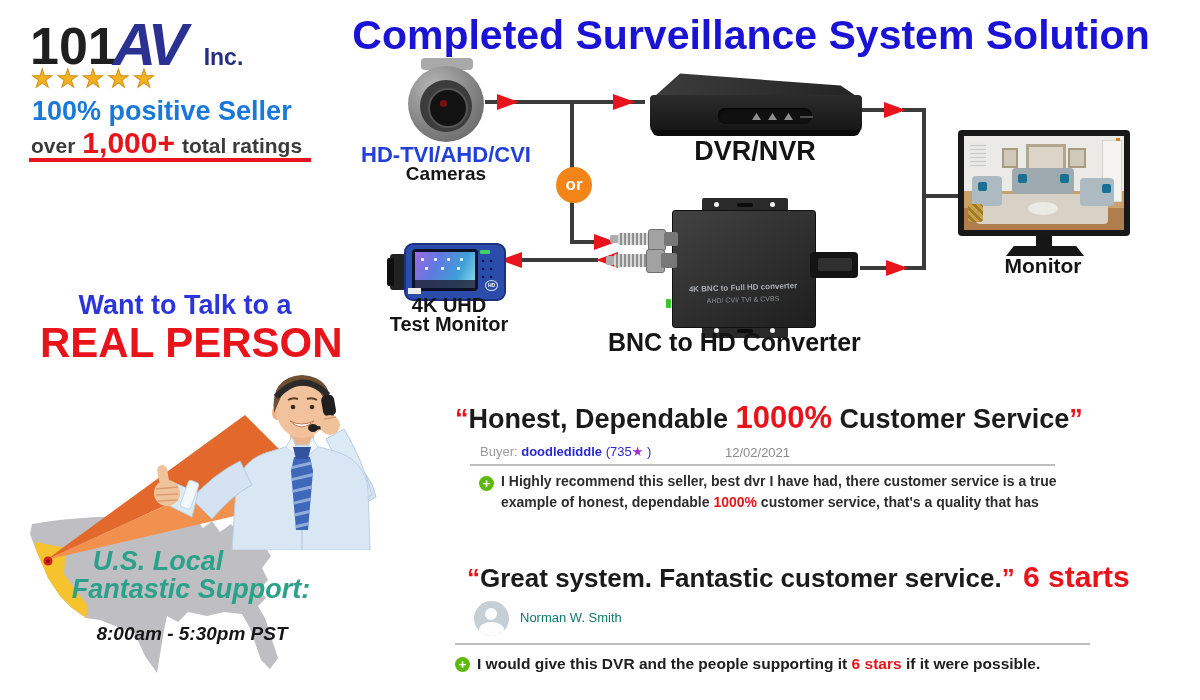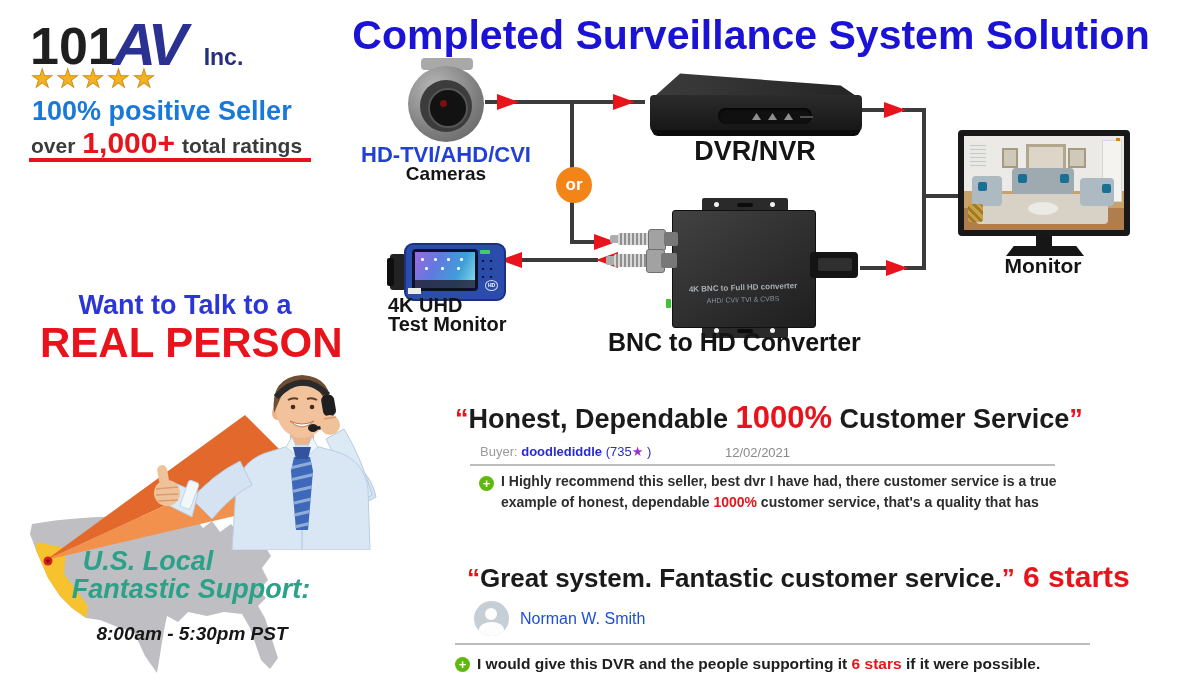--- a/index.html
+++ b/index.html
@@ -124,32 +124,32 @@
   .tm-dot{position:absolute;width:3px;height:3px;background:rgba(255,255,255,.9);border-radius:1px;}
   .td1{left:6px;top:6px;} .td2{left:19px;top:6px;} .td3{left:32px;top:6px;} .td4{left:45px;top:6px;}
   .td5{left:10px;top:15px;} .td6{left:26px;top:15px;} .td7{left:42px;top:15px;}
   .tm-menubar{position:absolute;left:0;top:28px;width:60px;height:8px;background:rgba(35,38,60,.85);}
   .tm-panel{left:479px;top:257px;width:18px;height:26px;
             background-image:radial-gradient(#0c1440 1.3px,transparent 1.6px);background-size:8px 8px;}
   .tm-green{left:480px;top:250px;width:10px;height:4px;background:#41d065;border-radius:1px;}
   .tm-hd{left:485px;top:280px;width:11px;height:9px;border:1px solid #cddcf0;border-radius:50%;
          color:#fff;font-size:5px;font-weight:bold;text-align:center;line-height:9px;}
   .tm-tag{left:408px;top:288px;width:13px;height:6px;background:#ececec;}
-  .tm-labels{left:388px;top:296px;width:122px;text-align:left;line-height:19px;}
+  .tm-labels{left:388px;top:296px;width:122px;text-align:center;line-height:19px;}
   .tm-l1,.tm-l2{font-size:20px;font-weight:bold;color:#141414;}
 
   
   .talk1{left:60px;top:290px;width:250px;text-align:center;font-size:27px;font-weight:bold;color:#2b35d8;white-space:nowrap;}
   .talk2{left:40px;top:319px;width:290px;text-align:center;font-size:42px;font-weight:bold;color:#e8131b;white-space:nowrap;}
 
   
   .person-svg{left:140px;top:365px;width:240px;height:185px;}
   .map-svg{left:20px;top:400px;width:320px;height:295px;}
   .sup-l{text-align:center;font-weight:bold;font-style:italic;white-space:nowrap;}
-  .sup1{left:48px;top:546px;width:200px;font-size:27px;color:#2aa188;}
+  .sup1{left:58px;top:546px;width:200px;font-size:27px;color:#2aa188;}
   .sup2{left:58px;top:574px;width:266px;font-size:27px;color:#2aa188;}
   .sup3{left:92px;top:600px;width:200px;font-size:19px;color:#161616;}
   .sup4{left:92px;top:623px;width:200px;font-size:19px;color:#161616;}
   .sup5{left:92px;top:646px;width:200px;font-size:19px;color:#161616;}
 
   
   .r1-head{left:455px;top:400px;white-space:nowrap;font-size:27px;font-weight:bold;color:#1b1b1b;}
   .rq{color:#e8131b;}
   .r1-pct{font-size:31px;color:#e8131b;}
   .buyer-row{left:480px;top:444px;white-space:nowrap;font-size:13px;color:#9a9a9a;}
@@ -162,21 +162,21 @@
   .plus{width:15px;height:15px;border-radius:50%;background:#5eb90c;color:#fff;font-size:13px;font-weight:bold;
         text-align:center;line-height:15px;}
   .p1{left:479px;top:476px;} .p2{left:455px;top:657px;}
   .r1-body{left:501px;top:471px;font-size:14px;font-weight:bold;color:#2d2d2d;line-height:20.5px;white-space:nowrap;}
   .rred{color:#e8131b;}
   .r2-head{left:467px;top:560px;white-space:nowrap;font-size:26px;font-weight:bold;color:#1b1b1b;}
   .r2-red{font-size:30px;color:#e8131b;}
   .avatar{left:474px;top:601px;width:35px;height:35px;border-radius:50%;background:#c6cfd5;overflow:hidden;}
   .av-head{position:absolute;left:11px;top:7px;width:12px;height:12px;border-radius:50%;background:#fdfdfd;}
   .av-body{position:absolute;left:5px;top:21px;width:25px;height:16px;border-radius:50% 50% 0 0;background:#fdfdfd;}
-  .reviewer{left:520px;top:610px;font-size:16px;color:#1d4ed8;}
+  .reviewer{left:520px;top:610px;font-size:13px;color:#0f766e;}
   .r2-body{left:477px;top:655px;font-size:15.5px;font-weight:bold;color:#202020;white-space:nowrap;}
 </style>
 </head>
 <body>
 
 <div id="canvas">
 
   <div class="abs logo-row">
     <span class="logo-101">101</span>
       <span class="logo-av">AV</span>

